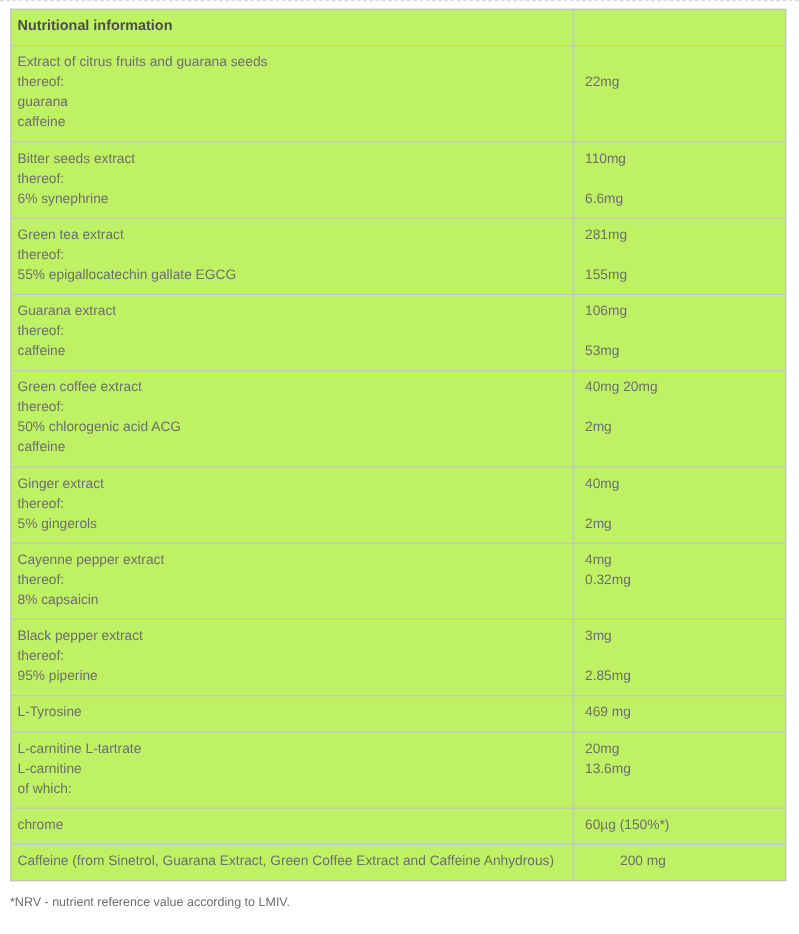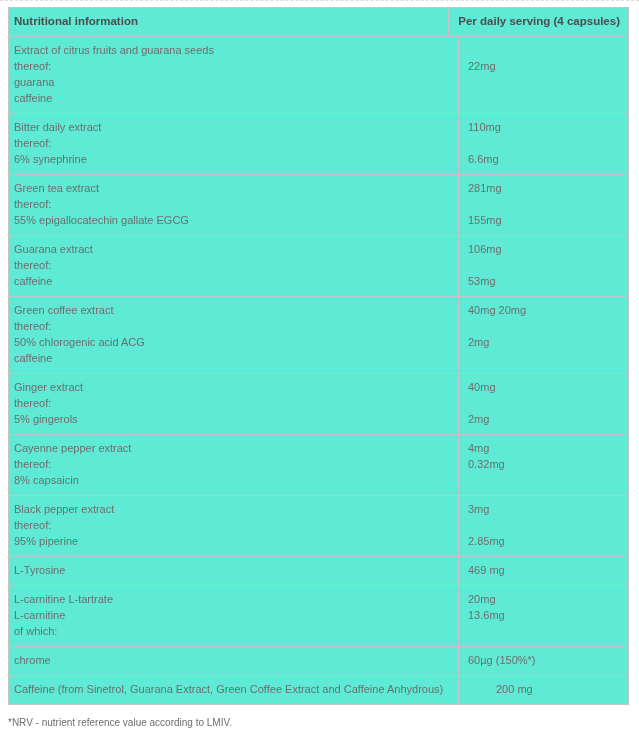--- a/index.html
+++ b/index.html
@@ -25,21 +25,21 @@
     top: 0; left: 0;
     width: 100%;
     border-top: 1px dashed #dcdcdc;
   }
   .nutrition-table {
     position: absolute;
     left: 8px;
     top: 7px;
     width: 621px;
     border: 1px solid var(--border);
-    background: #5eead4;
+    background: #bef264;
   }
   .tr {
     display: flex;
     border-bottom: 1px solid var(--border);
   }
   #rows .tr:last-child { border-bottom: none; gap: 28px; }
   .td {
     padding: 5px 8px 7px 5px;
   }
   .td-left {
@@ -76,41 +76,38 @@
 
 <div class="page">
 
   <div class="page-top-divider"></div>
 
   <div class="nutrition-table">
     <div class="tr thead">
       <div class="td td-left">
         <div class="line">Nutritional information</div>
       </div>
-      <div class="td td-right">
-        <div class="line">Per daily serving (4 capsules)</div>
-      </div>
     </div>
     <div id="rows">
         <div class="tr">
           <div class="td td-left">
             <div class="line">Extract of citrus fruits and guarana seeds</div>
             <div class="line">thereof:</div>
             <div class="line">guarana</div>
             <div class="line">caffeine</div>
           </div>
           <div class="td td-right">
             <div class="line"></div>
             <div class="line">22mg</div>
             <div class="line"></div>
           </div>
         </div>
         <div class="tr">
           <div class="td td-left">
-            <div class="line">Bitter daily extract</div>
+            <div class="line">Bitter seeds extract</div>
             <div class="line">thereof:</div>
             <div class="line">6% synephrine</div>
           </div>
           <div class="td td-right">
             <div class="line">110mg</div>
             <div class="line"></div>
             <div class="line">6.6mg</div>
           </div>
         </div>
         <div class="tr">

